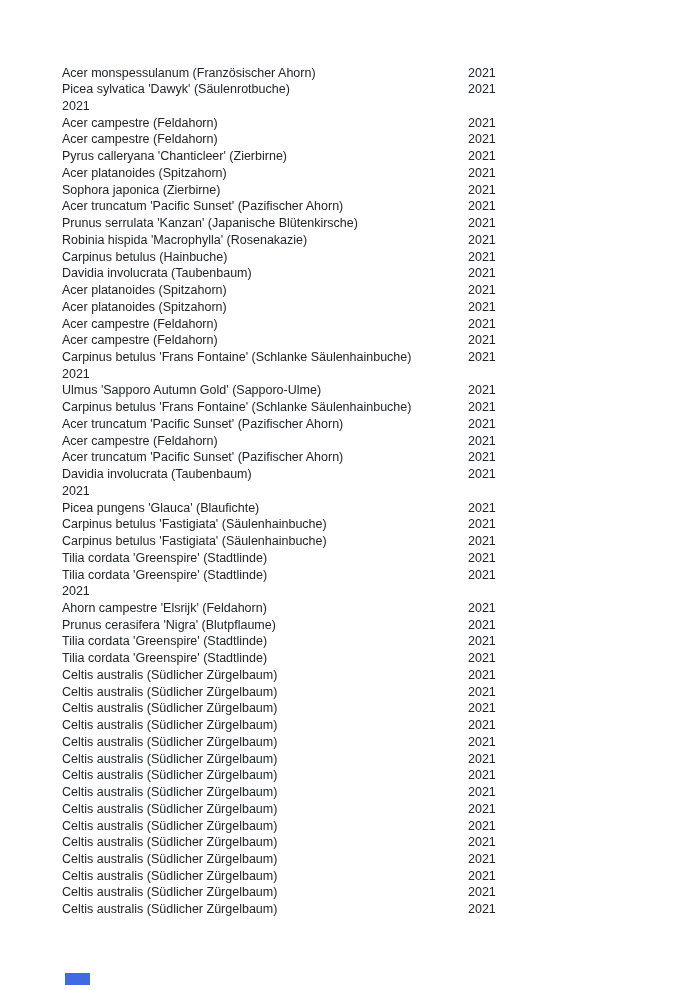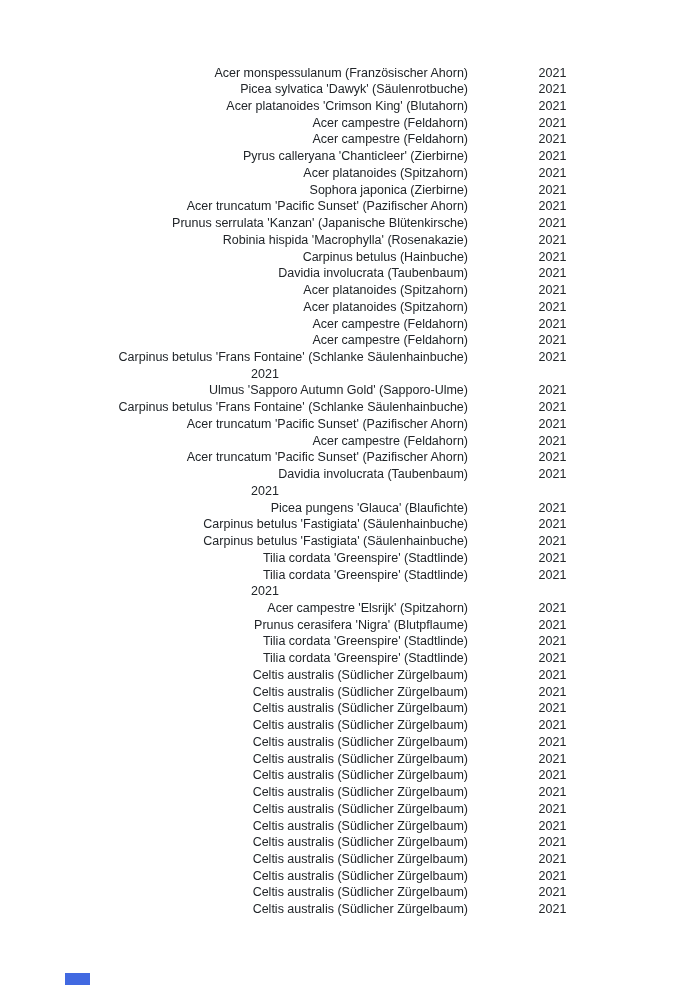--- a/index.html
+++ b/index.html
@@ -23,24 +23,23 @@
   .tree-row {
     display: grid;
     grid-template-columns: 406px 1fr;
     font-size: 12.5px;
     line-height: 16.74px;
     color: #212529;
     white-space: nowrap;
   }
   .species-cell {
     overflow: hidden;
-    text-align: right;
   }
   .year-cell {
-    text-align: center;
+    text-align: left;
   }
   .footer-fragment {
     position: absolute;
     left: 65px;
     top: 973px;
     width: 25px;
     height: 12px;
     background: #4169e1;
   }
 </style>
@@ -53,21 +52,20 @@
       <span class="species-cell">Acer monspessulanum (Französischer Ahorn)</span>
       <span class="year-cell">2021</span>
     </div>
 
     <div class="tree-row">
       <span class="species-cell">Picea sylvatica 'Dawyk' (Säulenrotbuche)</span>
       <span class="year-cell">2021</span>
     </div>
 
     <div class="tree-row">
-      <span class="species-cell">Acer platanoides 'Crimson King' (Blutahorn)</span>
       <span class="year-cell">2021</span>
     </div>
 
     <div class="tree-row">
       <span class="species-cell">Acer campestre (Feldahorn)</span>
       <span class="year-cell">2021</span>
     </div>
 
     <div class="tree-row">
       <span class="species-cell">Acer campestre (Feldahorn)</span>
@@ -200,21 +198,21 @@
     <div class="tree-row">
       <span class="species-cell">Tilia cordata 'Greenspire' (Stadtlinde)</span>
       <span class="year-cell">2021</span>
     </div>
 
     <div class="tree-row">
       <span class="year-cell">2021</span>
     </div>
 
     <div class="tree-row">
-      <span class="species-cell">Acer campestre 'Elsrijk' (Spitzahorn)</span>
+      <span class="species-cell">Ahorn campestre 'Elsrijk' (Feldahorn)</span>
       <span class="year-cell">2021</span>
     </div>
 
     <div class="tree-row">
       <span class="species-cell">Prunus cerasifera 'Nigra' (Blutpflaume)</span>
       <span class="year-cell">2021</span>
     </div>
 
     <div class="tree-row">
       <span class="species-cell">Tilia cordata 'Greenspire' (Stadtlinde)</span>

